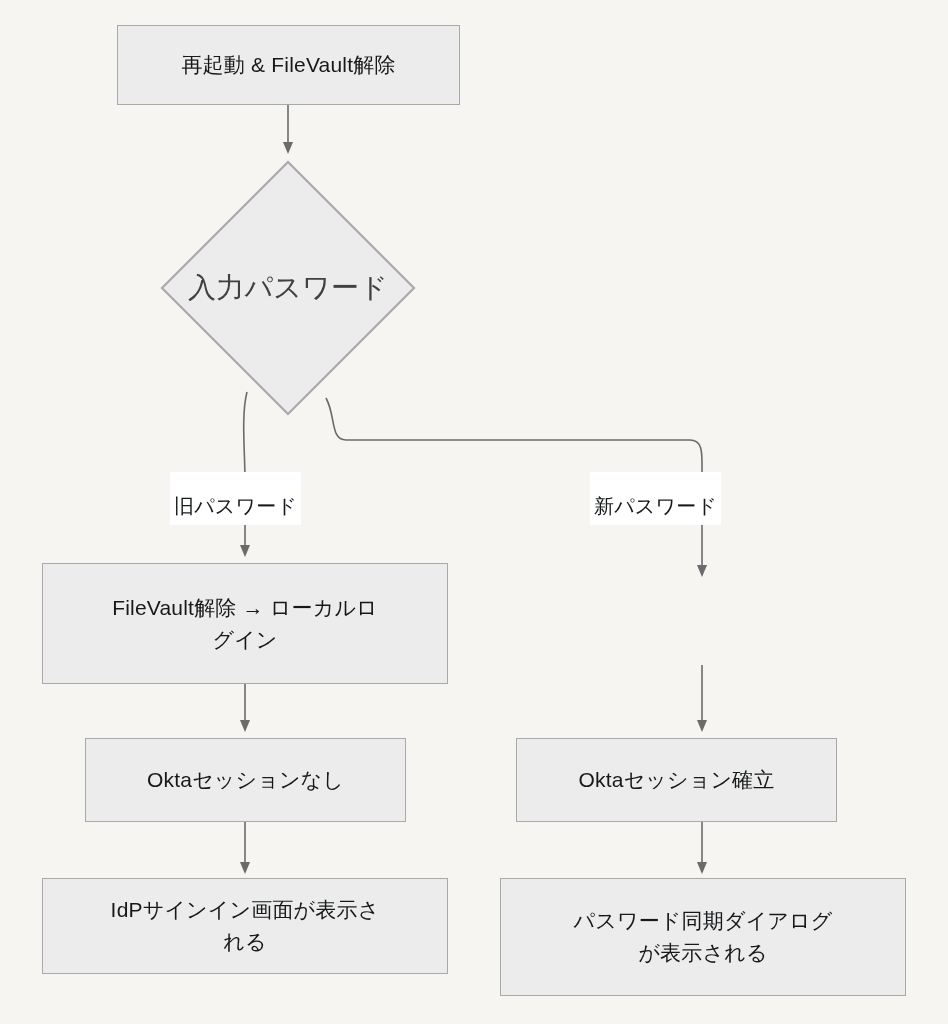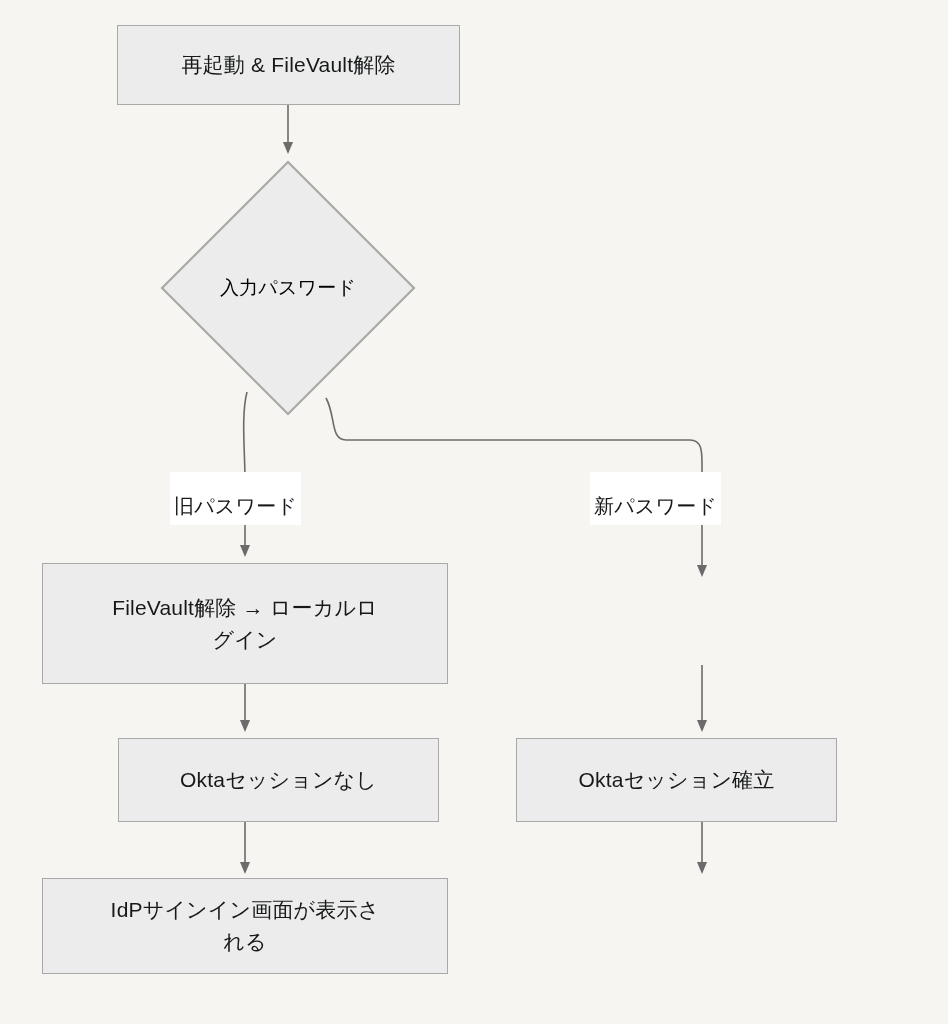--- a/index.html
+++ b/index.html
@@ -58,22 +58,22 @@
   .decision-shape {
     position: absolute;
     left: 0;
     top: 0;
     width: 100%;
     height: 100%;
   }
   .decision-label {
     position: relative;
     z-index: 2;
-    font-size: 19px;
-    color: #000000;
+    font-size: 28px;
+    color: #404040;
     letter-spacing: 0.2px;
     text-align: center;
     white-space: nowrap;
   }
   .edge-label {
     position: absolute;
     background: #ffffff;
     color: #16181a;
     font-size: 20px;
     line-height: 1.45;
@@ -128,27 +128,31 @@
   <div class="edge-label" style="left:590px; top:472px;">
     <span>新パスワード</span>
   </div>
 
   <div class="node" style="left:42px; top:563px; width:406px; height:121px;">
     <span class="node-text">FileVault解除 → ローカルロ
 グイン</span>
   </div>
 
 
-  <div class="node" style="left:85px; top:738px; width:321px; height:84px;margin-left:33px;">
+  <div class="node" style="left:85px; top:738px; width:321px; height:84px;">
     <span class="node-text">Oktaセッションなし</span>
   </div>
 
   <div class="node" style="left:516px; top:738px; width:321px; height:84px;">
     <span class="node-text">Oktaセッション確立</span>
   </div>
 
   <div class="node" style="left:42px; top:878px; width:406px; height:96px;">
     <span class="node-text">IdPサインイン画面が表示さ
 れる</span>
   </div>
 
+  <div class="node" style="left:500px; top:878px; width:406px; height:118px;">
+    <span class="node-text">パスワード同期ダイアログ
+が表示される</span>
+  </div>
 
 </div>
 
 </body></html>

